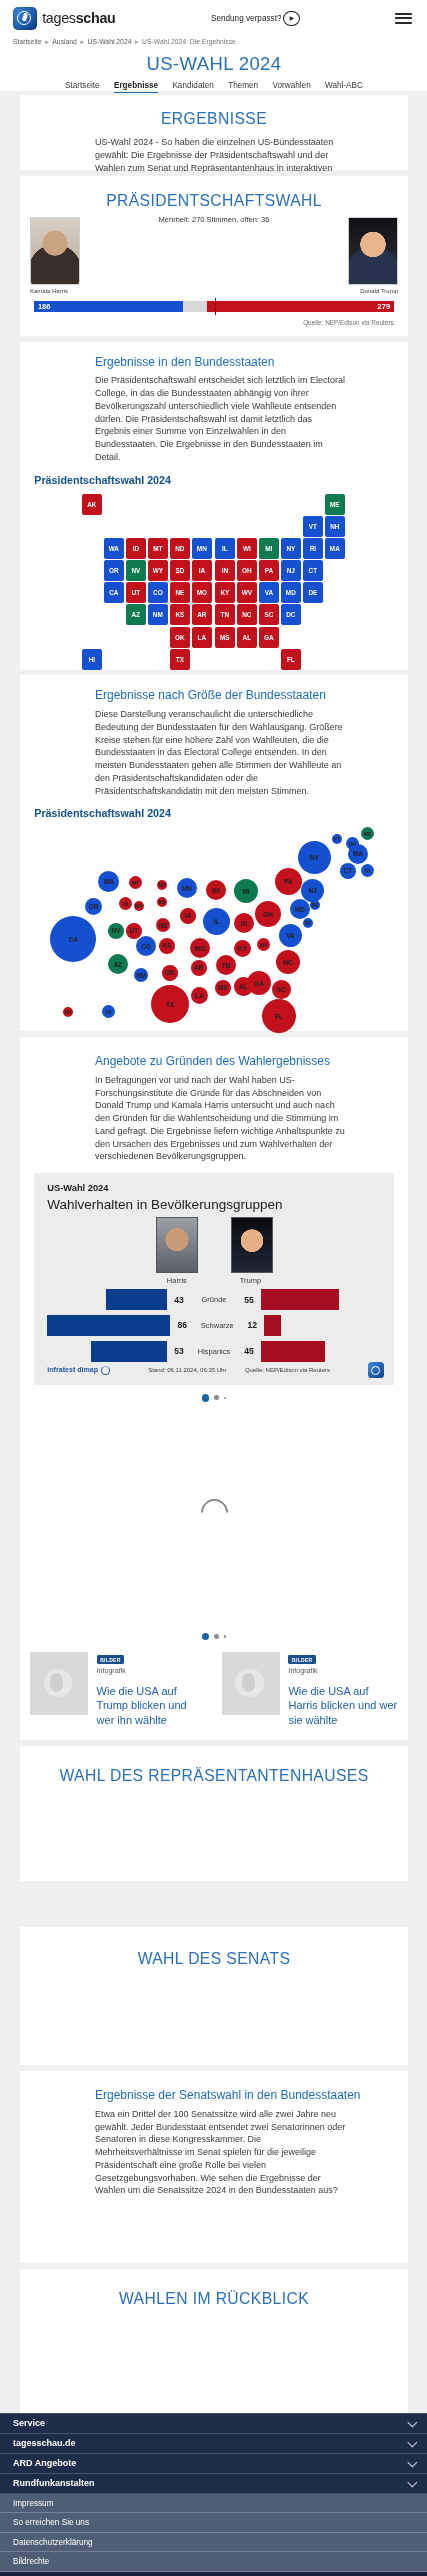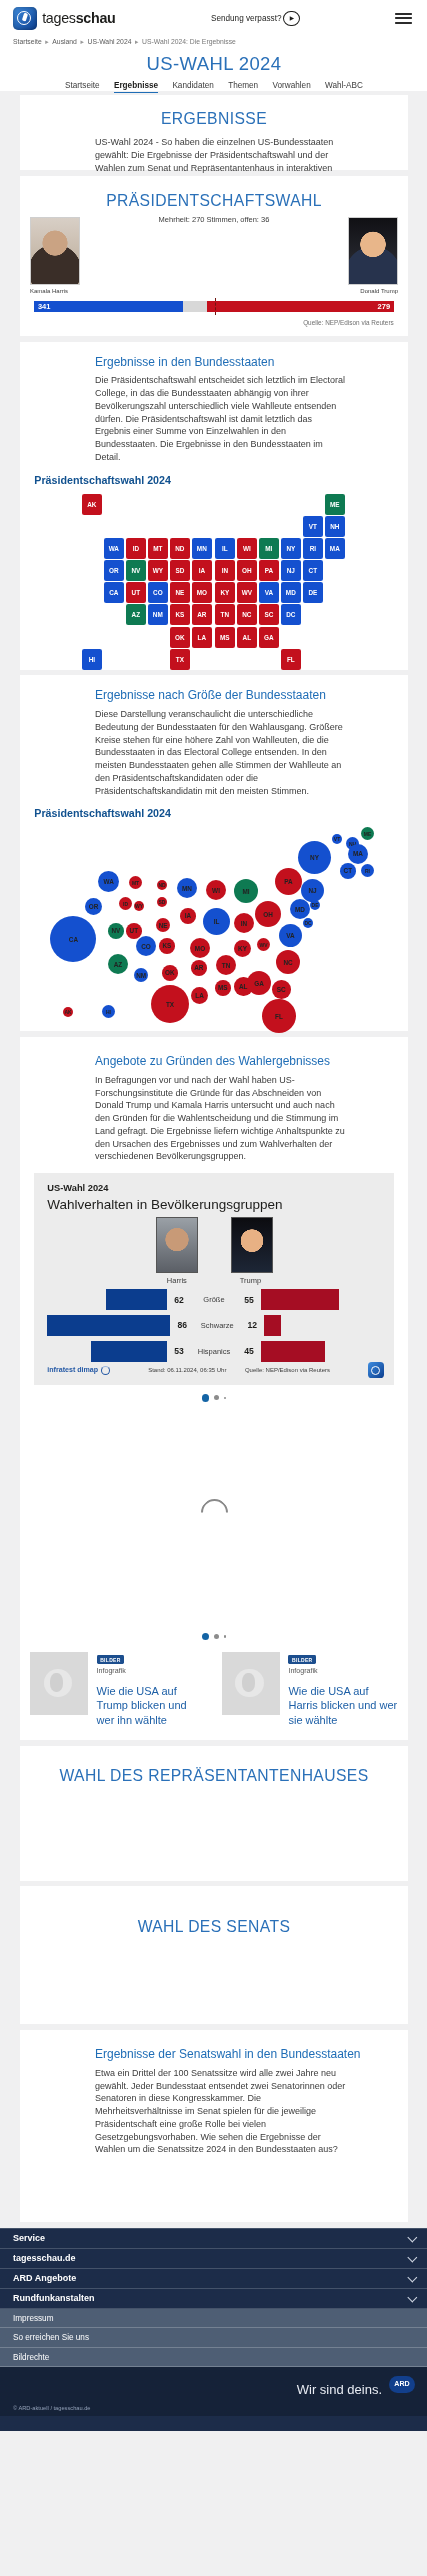--- a/index.html
+++ b/index.html
@@ -122,21 +122,21 @@
   .teaser-thumb{width:58px;height:63px;background:#d9d9d9;flex:0 0 58px;position:relative;}
   .teaser-thumb::before{content:"";position:absolute;left:13.5px;top:17px;width:28.5px;height:28.5px;border-radius:50%;background:#e7e7e7;}
   .teaser-thumb::after{content:"";position:absolute;left:20px;top:21.4px;width:13px;height:18.5px;border-radius:45%;background:#d0d0d0;}
   .teaser-badge{display:inline-block;background:#1c4e8e;color:#fff;font-size:5px;font-weight:700;
     padding:1.4px 3.6px;border-radius:1.4px;letter-spacing:0.3px;}
   .teaser-kicker{font-size:7.1px;color:#555;margin-top:2.9px;}
   .teaser-title{font-size:11px;font-weight:400;color:#1d5fa6;line-height:1.3;margin-top:9px;}
 
   
   .rep-card{height:135px;} .rep-card .sec-title{padding-top:21.4px;}
-  .senat-card{height:138px;} .senat-card .sec-title{padding-top:32px;}
+  .senat-card{height:138px;} .senat-card .sec-title{padding-top:23px;margin-top:41px;}
   .senatswahl-card{height:192px;padding-top:17px;}
   .rueckblick-card{height:144px;} .rueckblick-card .sec-title{padding-top:21.4px;}
 
   
   .footer{height:203px;background:#1c2c49;color:#fff;}
   .f-acc-row{height:19px;display:flex;align-items:center;padding:0 13px;
     border-bottom:0.7px solid rgba(255,255,255,.18);font-size:9px;font-weight:700;cursor:pointer;}
   .f-acc-row:first-child{border-top:0.7px solid rgba(255,255,255,.18);justify-content:space-between;}
   .chev{margin-left:auto;width:5.7px;height:5.7px;border-right:1.4px solid #cfd6e2;border-bottom:1.4px solid #cfd6e2;transform:rotate(45deg) translateY(-1.4px);}
   .f-legal{background:#4e5e74;}
@@ -202,21 +202,21 @@
     <div class="sec-title">PRÄSIDENTSCHAFTSWAHL</div>
     <div class="majority">Mehrheit: 270 Stimmen, offen: 36</div>
     <div class="photo left"></div>
     <div class="photo right"></div>
     <div class="photo-name left">Kamala Harris</div>
     <div class="photo-name right">Donald Trump</div>
     <div class="ev-bar" id="ev-bar">
         <div class="ev-seg" style="width: 41.4498%; background: rgb(20, 80, 207);"></div>
         <div class="ev-seg" style="width: 6.69145%; background: rgb(216, 216, 216);"></div>
         <div class="ev-seg" style="width: 51.8587%; background: rgb(195, 16, 29);"></div>
-        <span class="ev-num l">341</span>
+        <span class="ev-num l">186</span>
         <span class="ev-num r">279</span>
         <div class="majority-mark" style="left: 50.1859%;"></div>
       </div>
     <span class="quelle praesi-source">Quelle: NEP/Edison via Reuters</span>
   </div>
 
   <div class="gap"></div>
 
   <div class="card map-card">
     <div class="sub-head">Ergebnisse in den Bundesstaaten</div>
@@ -401,22 +401,22 @@
       </div>
       <div class="panel-photo-labels">
         <span>Harris</span>
         <span>Trump</span>
       </div>
       <div class="demo-rows" id="demo-rows">
           <div class="demo-row">
             <div class="demo-left">
               <div class="demo-bar" style="width: 61px; background: rgb(11, 61, 142);"></div>
             </div>
-            <div class="demo-val">62</div>
-            <div class="demo-cat">Größe</div>
+            <div class="demo-val">43</div>
+            <div class="demo-cat">Gründe</div>
             <div class="demo-val">55</div>
             <div class="demo-right">
               <div class="demo-bar" style="width: 78px; background: rgb(165, 13, 35);"></div>
             </div>
           </div>
           <div class="demo-row">
             <div class="demo-left">
               <div class="demo-bar" style="width: 123px; background: rgb(11, 61, 142);"></div>
             </div>
             <div class="demo-val">86</div>
@@ -497,20 +497,23 @@
 
   <div class="gap"></div>
 
   <div class="card senatswahl-card">
     <div class="sub-head">Ergebnisse der Senatswahl in den Bundesstaaten</div>
     <div class="body-text">Etwa ein Drittel der 100 Senatssitze wird alle zwei Jahre neu gewählt. Jeder Bundesstaat entsendet zwei Senatorinnen oder Senatoren in diese Kongresskammer. Die Mehrheitsverhältnisse im Senat spielen für die jeweilige Präsidentschaft eine große Rolle bei vielen Gesetzgebungsvorhaben. Wie sehen die Ergebnisse der Wahlen um die Senatssitze 2024 in den Bundesstaaten aus?</div>
   </div>
 
   <div class="gap"></div>
 
+  <div class="card rueckblick-card">
+    <div class="sec-title">WAHLEN IM RÜCKBLICK</div>
+  </div>
 
   <div class="footer">
     <div id="f-acc">
         <div class="f-acc-row">
           <span>Service</span>
           <span class="chev"></span>
         </div>
         <div class="f-acc-row">
           <span>tagesschau.de</span>
           <span class="chev"></span>
@@ -520,20 +523,21 @@
           <span class="chev"></span>
         </div>
         <div class="f-acc-row">
           <span>Rundfunkanstalten</span>
           <span class="chev"></span>
         </div>
       </div>
     <div class="f-legal" id="f-legal">
         <div class="f-legal-row">Impressum</div>
         <div class="f-legal-row">So erreichen Sie uns</div>
+        <div class="f-legal-row">Datenschutzerklärung</div>
         <div class="f-legal-row">Bildrechte</div>
       </div>
     <div class="f-bottom">
       <span class="f-claim">Wir sind deins.</span>
       <span class="ard-logo">ARD</span>
       <span class="f-copy">© ARD-aktuell / tagesschau.de</span>
     </div>
   </div>
 
 </div>

